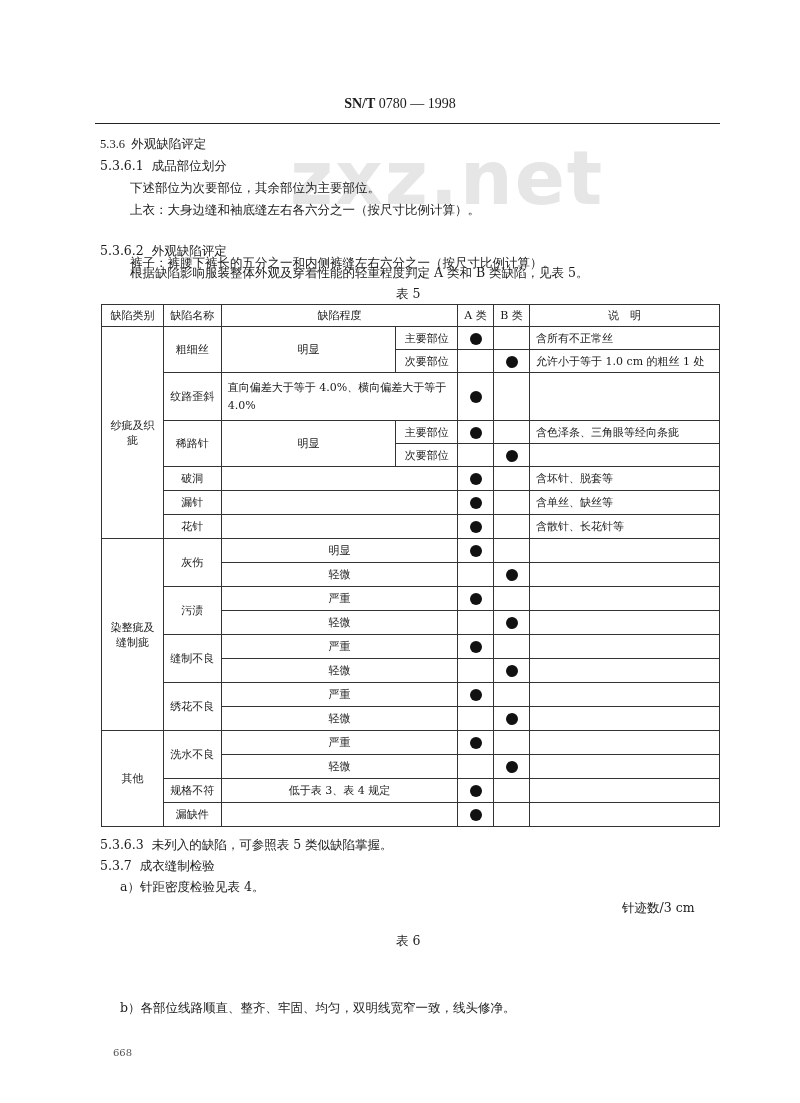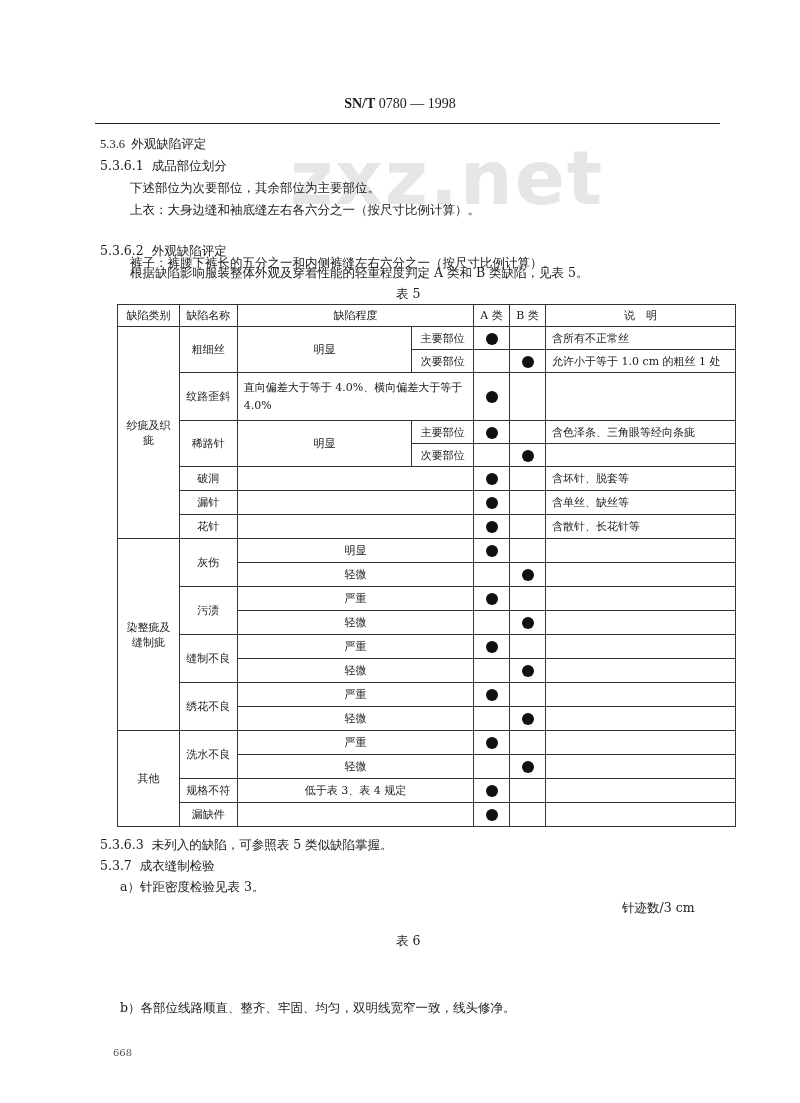--- a/index.html
+++ b/index.html
@@ -6,21 +6,21 @@
   body { width:800px; height:1103px; position:relative; overflow:hidden;
          font-family: "DejaVu Serif", "Liberation Serif", serif; color:#1a1a1a; }
   .abs { position:absolute; }
   .header { left:0; width:800px; top:96px; text-align:center; font-size:14px; font-family:"Liberation Serif", serif; }
   .header .code { font-weight:bold; }
   .hrule { left:95px; width:625px; top:123px; height:0; border-top:1.5px solid #222; }
   .watermark { left:290px; top:135px; font-size:74px; font-weight:bold; color:#e6e6e6;
                font-family:"DejaVu Sans", sans-serif; letter-spacing:2px; z-index:0; }
   .line { font-size:12.5px; line-height:20px; white-space:nowrap; z-index:1; }
   .caption { font-size:12.5px; }
-  table { border-collapse:collapse; position:absolute; font-size:11px; z-index:1;margin-left:16px; }
+  table { border-collapse:collapse; position:absolute; font-size:11px; z-index:1; }
   td, th { border:1px solid #333; text-align:center; font-weight:normal; padding:0 3px; }
   .t5 { left:101px; top:304px; width:619px; }
   .t5 td.left { text-align:left; padding-left:6px; }
   .dot { display:inline-block; width:12px; height:12px; border-radius:50%; background:#111; vertical-align:middle; }
   .t6 { left:97px; top:922px; width:618px; font-size:11px; }
   .t6 td { height:22px; }
   .diag { position:relative; height:51px !important; padding:0; }
   .diag svg { position:absolute; left:0; top:0; }
   .diag .tr { position:absolute; right:6px; top:8px; }
   .diag .bl { position:absolute; left:6px; bottom:4px; }
@@ -212,21 +212,21 @@
   </tr>
 </tbody>
   </table>
 
 <div class="abs line" style="left:100px;top:835px;">
   <span>5.3.6.3</span>&nbsp;&nbsp;<span>未列入的缺陷，可参照表 5 类似缺陷掌握。</span>
 </div>
 <div class="abs line" style="left:100px;top:856px;">
   <span>5.3.7</span>&nbsp;&nbsp;<span>成衣缝制检验</span>
 </div>
-<div class="abs line" style="left:120px;top:877px;">a）针距密度检验见表 3。</div>
+<div class="abs line" style="left:120px;top:877px;">a）针距密度检验见表 4。</div>
 <div class="abs caption" style="left:396px;top:900px;margin-top:33px;">表 6</div>
 <div class="abs caption" style="left:622px;top:900px;">针迹数/3 cm</div>
 
 <table class="t6">
   <colgroup>
     <col style="width:131px">
       <col style="width:60px">
       <col style="width:60px">
       <col style="width:60px">
     <col style="width:60px">

